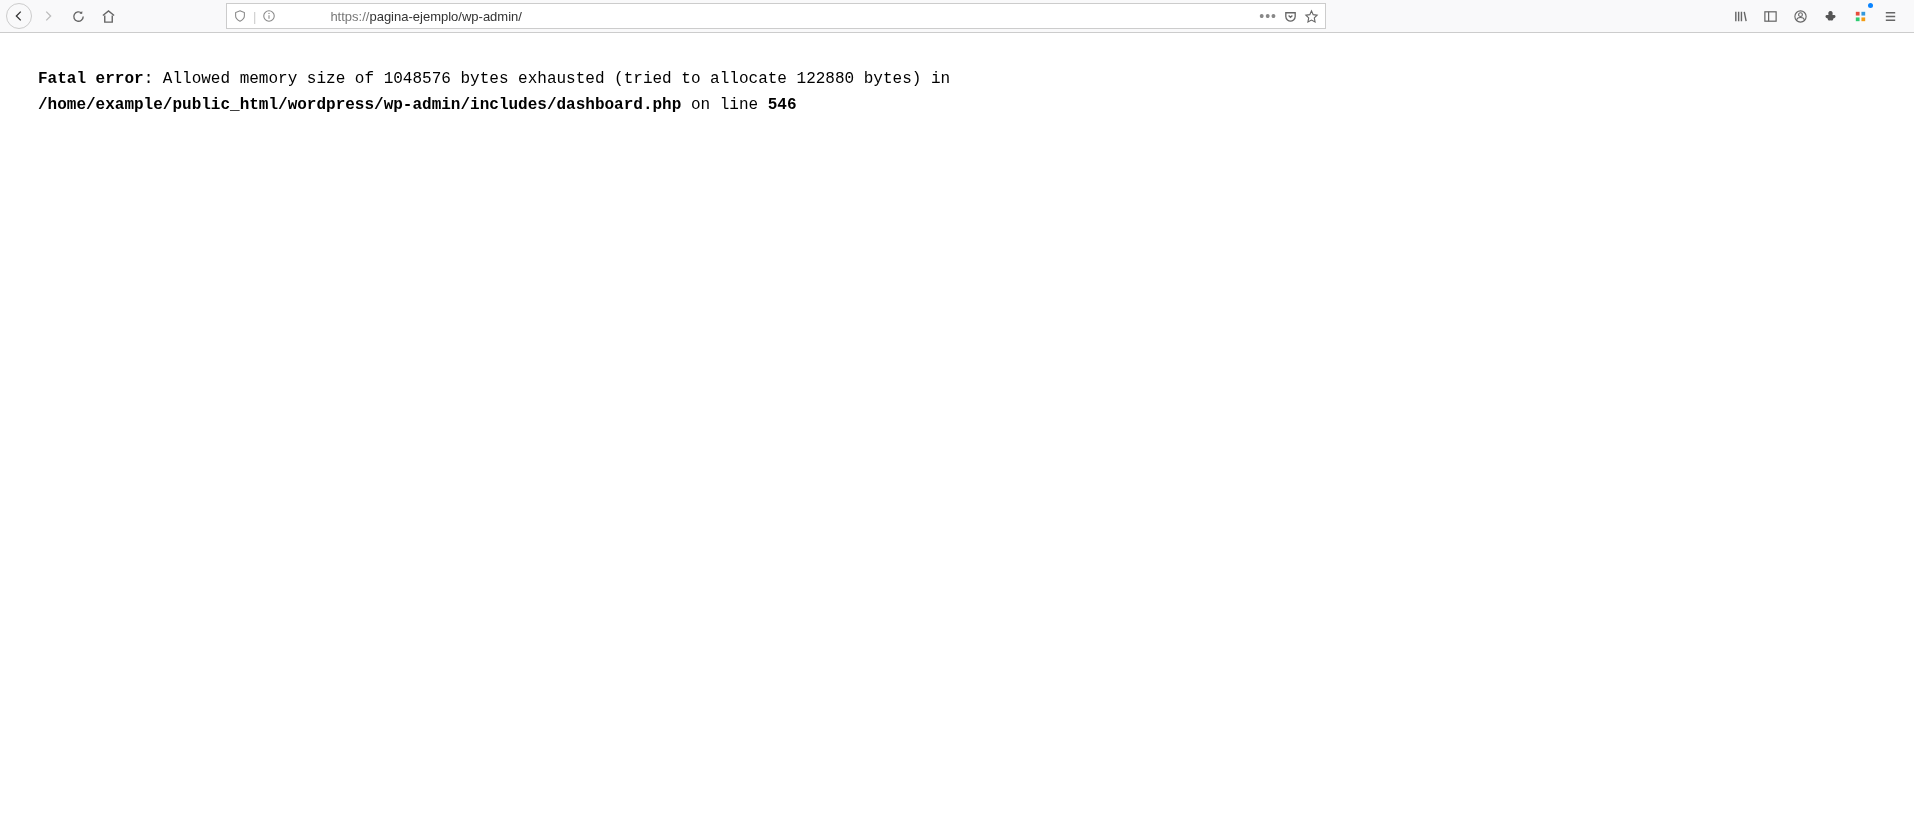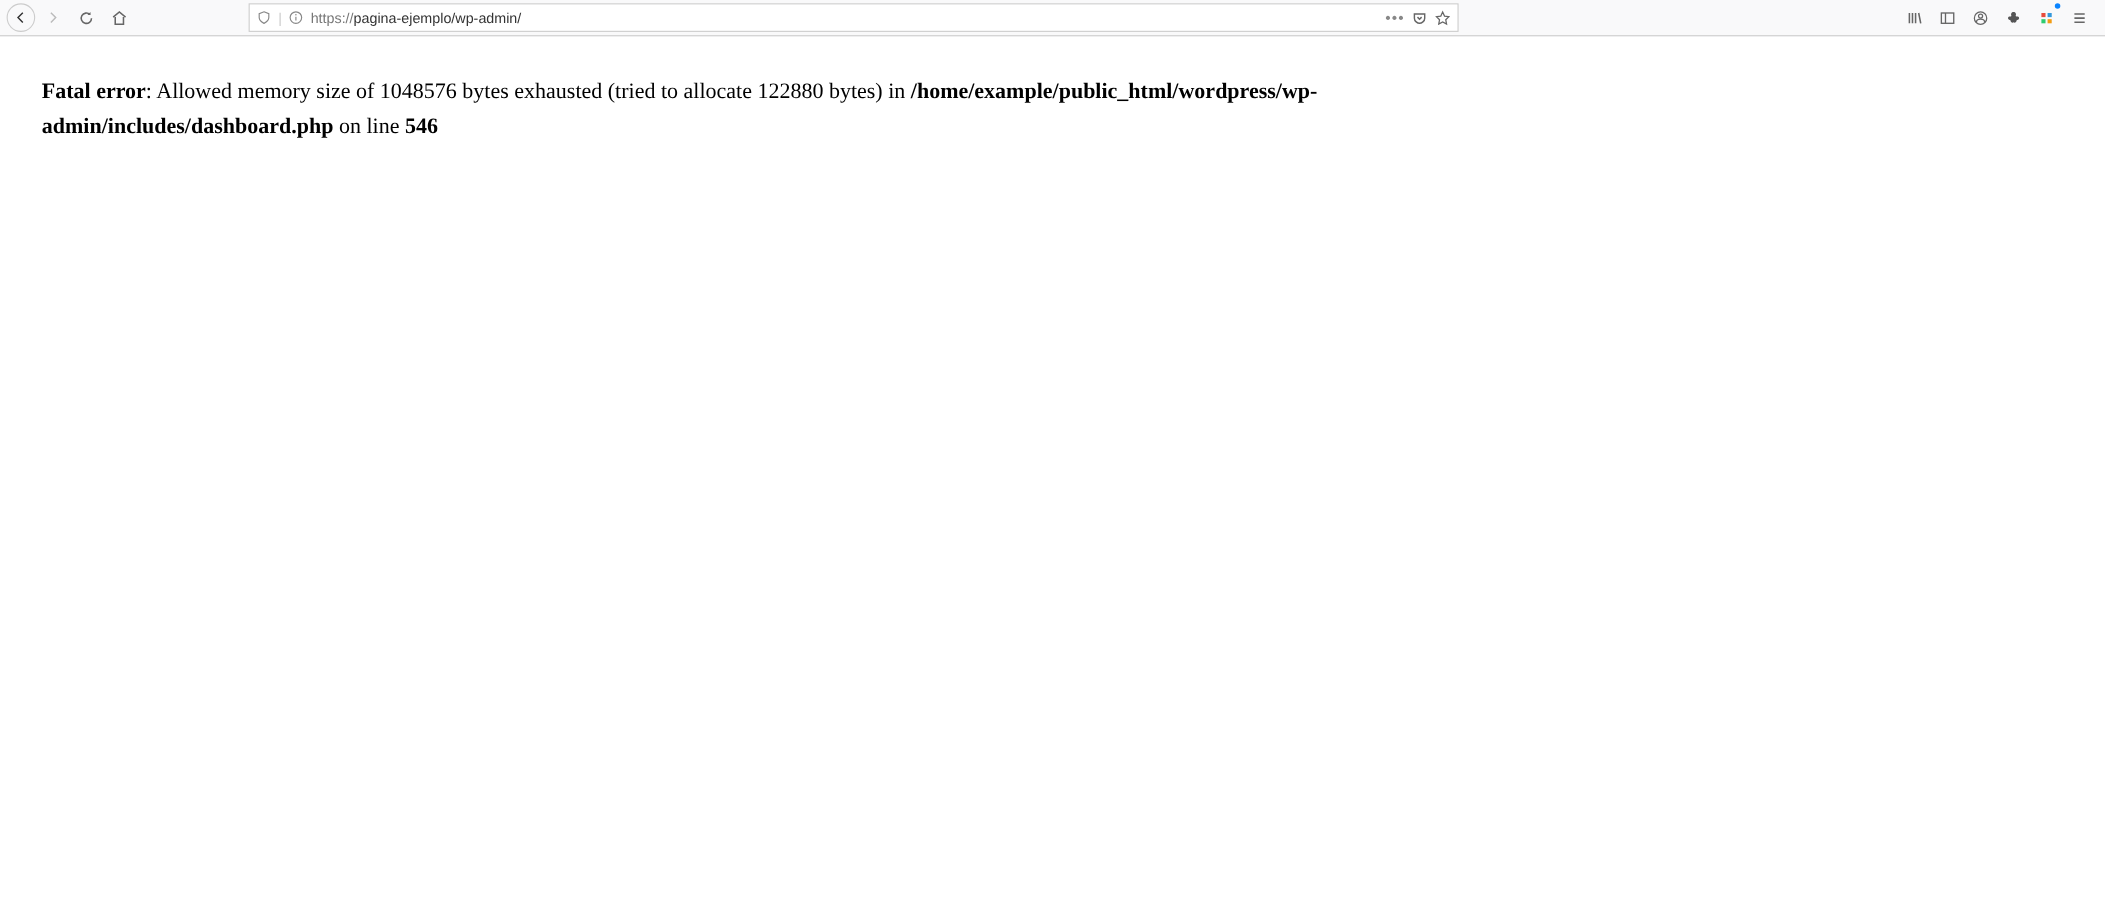--- a/index.html
+++ b/index.html
@@ -51,20 +51,21 @@
       align-items: center;
       padding: 0 6px;
       gap: 6px;
       font-size: 13px;
       color: #777;
     }
     .url-bar .url-text {
       flex: 1;
       white-space: nowrap;
       overflow: hidden;
+      margin-left: 48px;
     }
     .url-bar .url-text .dark { color: #333; }
     .url-bar-actions {
       display: flex;
       align-items: center;
       gap: 6px;
       color: #666;
     }
     .right-actions {
       display: flex;
@@ -77,22 +78,22 @@
       width: 24px;
       height: 24px;
       display: flex;
       align-items: center;
       justify-content: center;
       color: #666;
     }
     svg { display: block; }
     .content {
       padding: 34px 38px;
-      font-family: Liberation Serif, serif;
-      font-size: 20px;
+      font-family: Liberation Mono, monospace;
+      font-size: 16px;
       line-height: 1.6;
       color: #000;
       max-width: 1280px;
     }
     .content b { font-weight: bold; }
   </style>
 </head>
 <body>
 
 <div class="browser-chrome">

